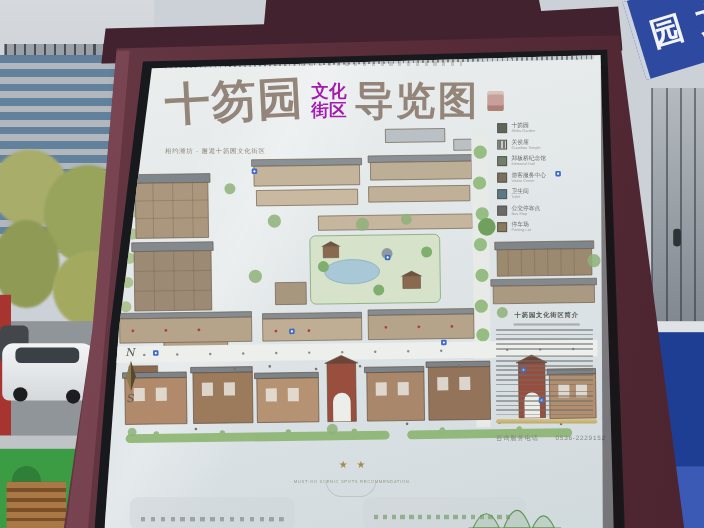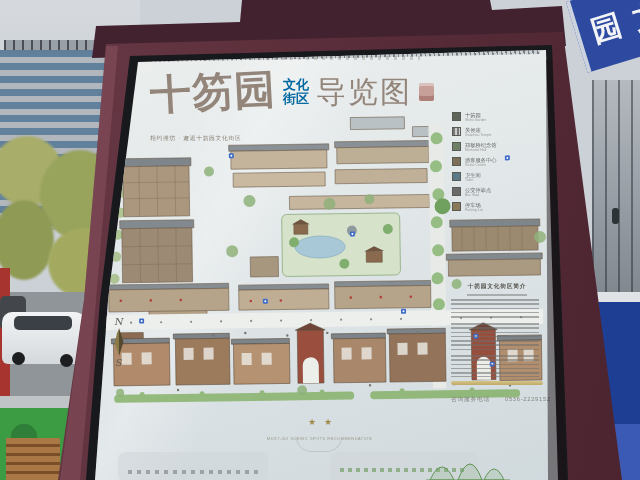--- a/index.html
+++ b/index.html
@@ -57,22 +57,22 @@
   .face-content{left:0;top:0;width:640px;height:480px;
     clip-path:polygon(138px 62px,546px 50px,558px 480px,95px 480px,108px 300px);}
 
   .vent{left:150px;top:51px;width:390px;height:7px;transform:rotate(-1.2deg);
     background:repeating-linear-gradient(90deg,#525a62 0 1.5px,#c2c8cc 1.5px 4.5px);opacity:.75;}
 
   
   .title{left:150px;top:62px;width:310px;height:60px;display:flex;align-items:center;gap:7px;
     color:#93857a;font-family:"DejaVu Serif",serif;filter:blur(.3px);}
   .t-big1{font-size:41px;font-weight:bold;transform:rotate(-3deg);letter-spacing:1px;}
-  .t-stack{display:flex;flex-direction:column;font-size:13px;font-weight:bold;line-height:1.05;color:#0369a1;}
-  .t-big2{font-size:30px;font-weight:normal;letter-spacing:2px;}
+  .t-stack{display:flex;flex-direction:column;font-size:16px;font-weight:bold;line-height:1.05;color:#a21caf;}
+  .t-big2{font-size:36px;font-weight:bold;letter-spacing:2px;}
   .t-seal{width:15px;height:18px;background:rgba(168,85,72,.5);border-radius:2px;
     box-shadow:inset 0 3px 0 rgba(255,255,255,.35), inset 0 -5px 0 rgba(120,50,40,.3);}
   .t-dashes{left:250px;top:56px;width:170px;height:4px;opacity:.35;
     background:repeating-linear-gradient(90deg,#8a8276 0 3px,transparent 3px 8px);}
   .caption{left:150px;top:127px;width:200px;color:#8a8276;}
   .s-text{display:inline-block;font-size:8px;letter-spacing:1px;transform:scale(.72);transform-origin:0 50%;white-space:nowrap;}
 
   
   .legend{left:452px;top:112px;width:92px;display:flex;flex-direction:column;gap:3px;}
   .lg-row{display:flex;align-items:flex-start;gap:4px;height:12px;}

